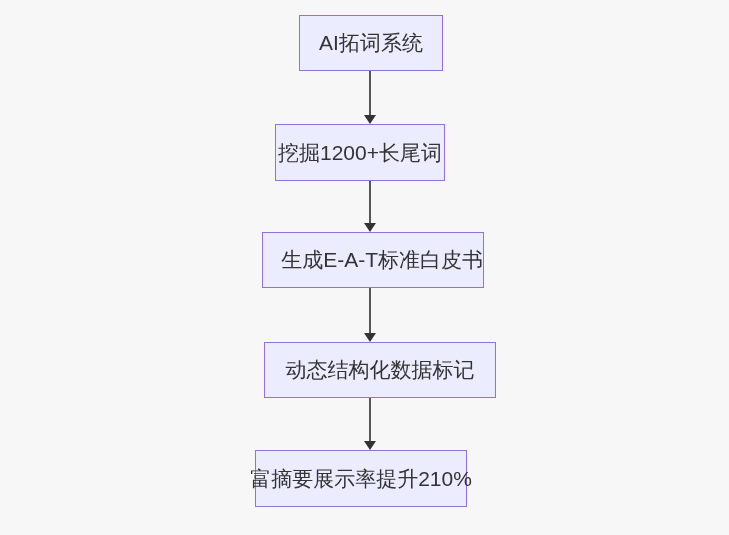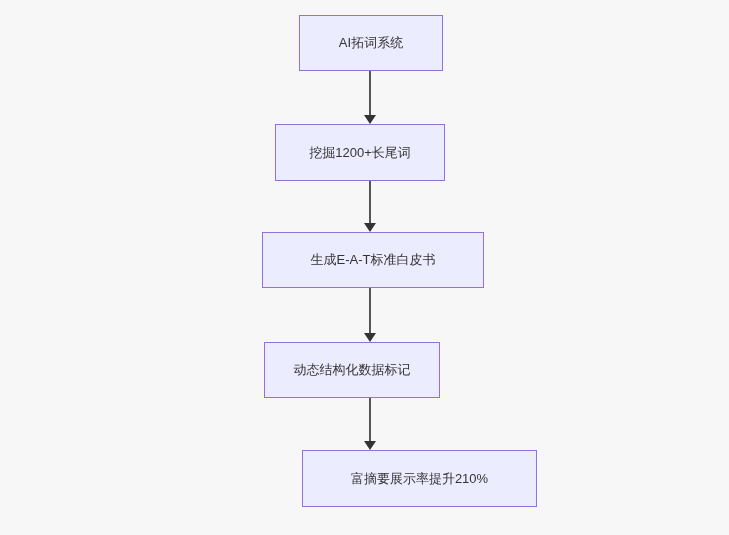--- a/index.html
+++ b/index.html
@@ -22,30 +22,30 @@
     position: absolute;
     box-sizing: border-box;
     background: var(--node-fill, #ECECFF);
     border: 1px solid var(--node-border, #9370DB);
     display: flex;
     align-items: center;
     justify-content: center;
   }
   .node-label {
     color: var(--text, #333333);
-    font-size: 13px;
+    font-size: 21px;
     line-height: 1.2;
     text-align: center;
     white-space: nowrap;
   }
   .n1 { left: 299px; top: 15px;  width: 144px; height: 56px; }
   .n2 { left: 275px; top: 124px; width: 170px; height: 57px; }
-  .n3 { left: 262px; top: 232px; width: 222px; height: 56px; }
-  .n4 { left: 264px; top: 342px; width: 176px; height: 56px; }
-  .n5 { left: 255px; top: 450px; width: 235px; height: 57px; margin-left: 47px; }
+  .n3 { left: 262px; top: 232px; width: 222px; height: 56px; justify-content: flex-end; }
+  .n4 { left: 264px; top: 342px; width: 232px; height: 56px; }
+  .n5 { left: 255px; top: 450px; width: 212px; height: 57px; }
 
   .arrow {
     position: absolute;
     left: 370px;
     width: 12px;
     transform: translateX(-50%);
   }
   .a1 { top: 71px;  height: 53px; }
   .a2 { top: 181px; height: 51px; }
   .a3 { top: 288px; height: 54px; }

